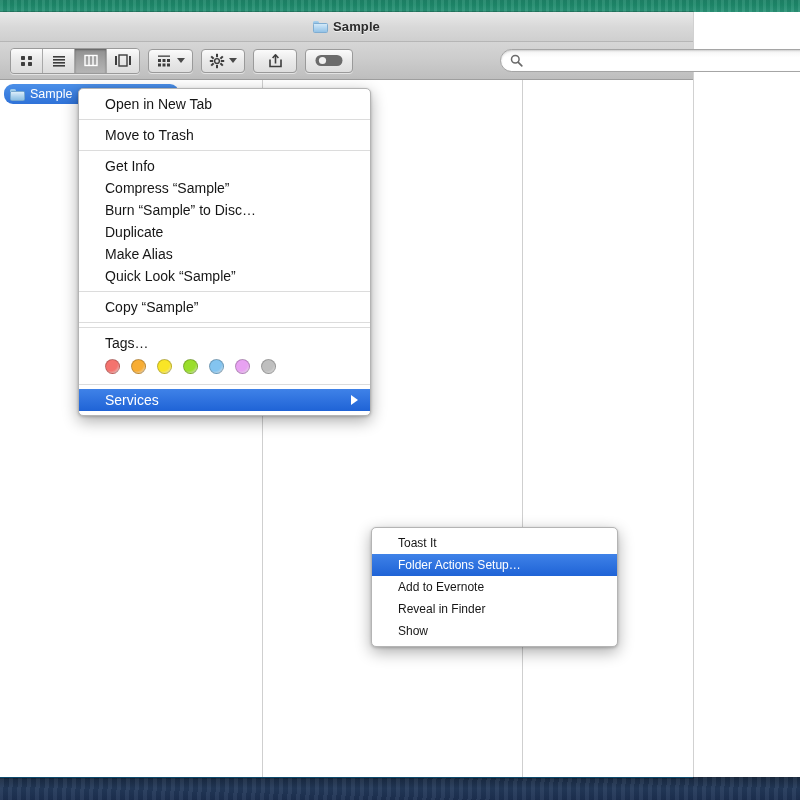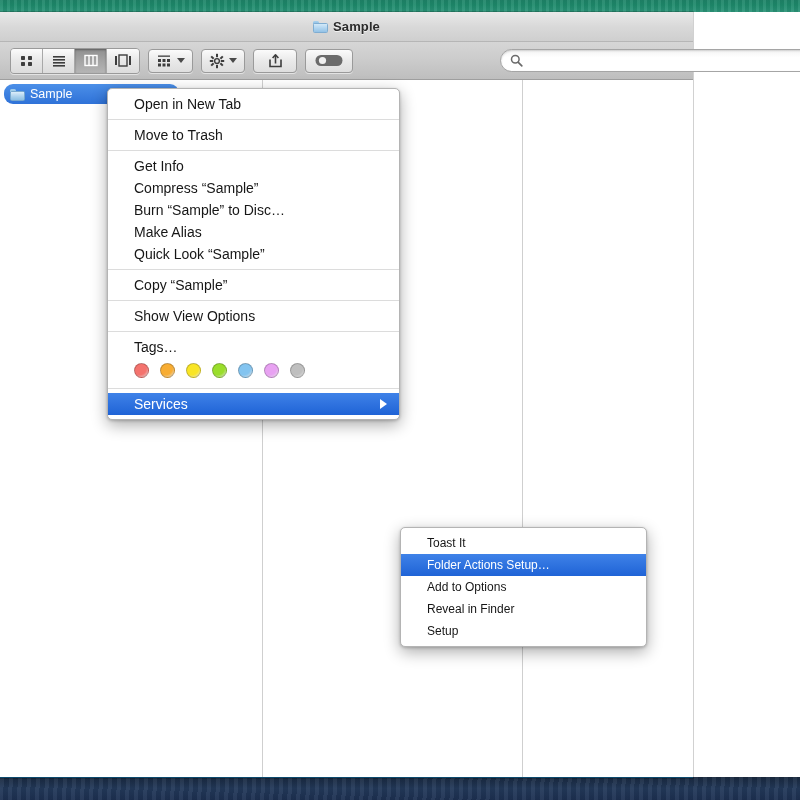--- a/index.html
+++ b/index.html
@@ -237,21 +237,20 @@
   
   .menu {
     position: absolute;
     background: #ffffff;
     border: 1px solid #b4b4b4;
     border-radius: 5px;
     box-shadow: 0 5px 16px rgba(0,0,0,0.33), 0 1px 3px rgba(0,0,0,0.2);
     padding: 4px 0;
     box-sizing: border-box;
     z-index: 50;
-    margin-left: 29px;
   }
   .menu-item {
     position: relative;
     height: 22px;
     display: flex;
     align-items: center;
     padding: 0 14px 0 26px;
     font-size: 14px;
     color: #161616;
     white-space: nowrap;
@@ -434,37 +433,37 @@
     <div class="menu-item">
       <span>Get Info</span>
     </div>
     <div class="menu-item">
       <span>Compress “Sample”</span>
     </div>
     <div class="menu-item">
       <span>Burn “Sample” to Disc…</span>
     </div>
     <div class="menu-item">
+      <span>Duplicate</span>
+    </div>
+    <div class="menu-item">
       <span>Make Alias</span>
     </div>
     <div class="menu-item">
       <span>Quick Look “Sample”</span>
     </div>
 
     <div class="menu-sep"></div>
 
     <div class="menu-item">
       <span>Copy “Sample”</span>
     </div>
 
     <div class="menu-sep"></div>
 
-    <div class="menu-item">
-      <span>Show View Options</span>
-    </div>
 
     <div class="menu-sep"></div>
 
     <div class="menu-item">
       <span>Tags…</span>
     </div>
     <div class="tag-row">
       <span class="tag-dot" style="background: radial-gradient(circle at 35% 30%, rgb(244, 115, 110) 0%, rgb(244, 115, 110) 55%, rgba(0, 0, 0, 0.1) 100%); border: 1px solid rgba(0, 0, 0, 0.22);"></span>
       <span class="tag-dot" style="background: radial-gradient(circle at 35% 30%, rgb(248, 173, 51) 0%, rgb(248, 173, 51) 55%, rgba(0, 0, 0, 0.1) 100%); border: 1px solid rgba(0, 0, 0, 0.22);"></span>
       <span class="tag-dot" style="background: radial-gradient(circle at 35% 30%, rgb(249, 229, 38) 0%, rgb(249, 229, 38) 55%, rgba(0, 0, 0, 0.1) 100%); border: 1px solid rgba(0, 0, 0, 0.22);"></span>
@@ -483,23 +482,23 @@
   </div>
 
   <div class="menu" id="services-submenu">
     <div class="menu-item">
       <span>Toast It</span>
     </div>
     <div class="menu-item highlight">
       <span>Folder Actions Setup…</span>
     </div>
     <div class="menu-item">
-      <span>Add to Options</span>
+      <span>Add to Evernote</span>
     </div>
     <div class="menu-item">
       <span>Reveal in Finder</span>
     </div>
     <div class="menu-item">
-      <span>Setup</span>
+      <span>Show</span>
     </div>
   </div>
 
 </div>
 
 </body></html>

